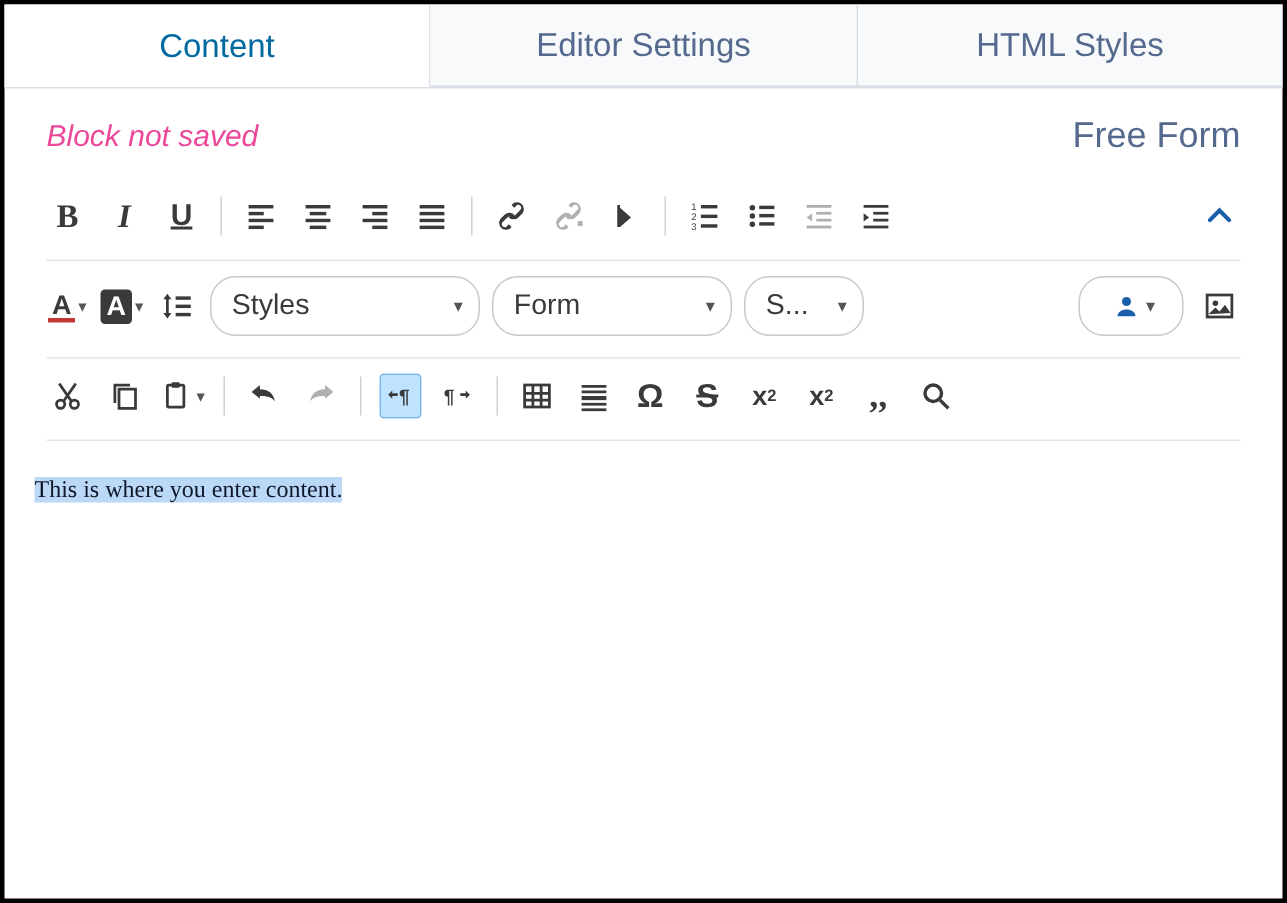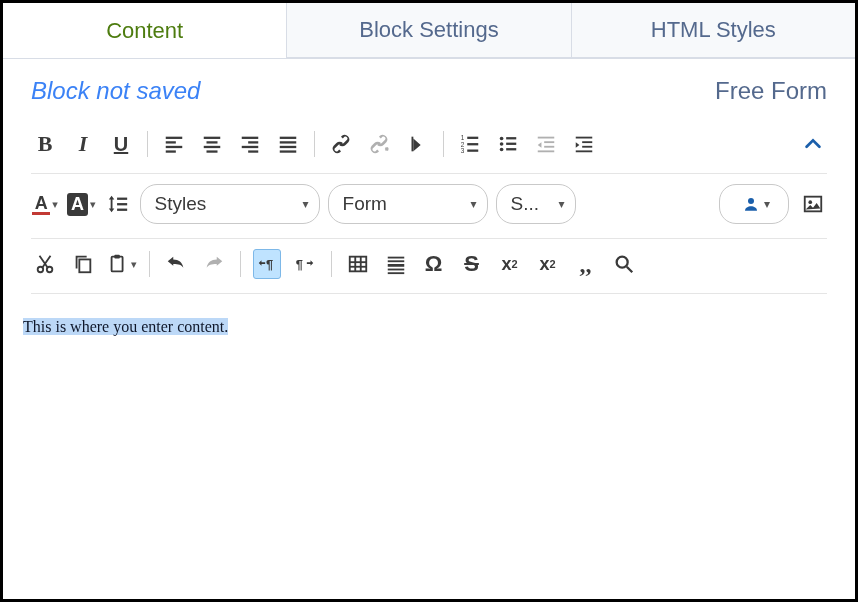--- a/index.html
+++ b/index.html
@@ -1,24 +1,24 @@
 <!DOCTYPE html>
 <html><head>
 <meta charset="utf-8">
 <style>
 * { box-sizing: border-box; margin: 0; padding: 0; }
 body { font-family: -apple-system, "Helvetica Neue", Arial, sans-serif; background: #fff; }
 .frame { width: 858px; height: 602px; border: 3px solid #000; background: #fff; display: flex; flex-direction: column; }
 .tabs { display: flex; height: 56px; border-bottom: 1px solid #d8dde6; }
 .tab { flex: 1; display: flex; align-items: center; justify-content: center; font-size: 22px; color: #54698d; cursor: pointer; background:#fff; }
-.tab.active { color: #4d7c0f; font-weight: 500; border-right: 1px solid #d8dde6; }
+.tab.active { color: #0369a1; font-weight: 500; border-right: 1px solid #d8dde6; }
 .tab.inactive { background: #f7f9fb; border-bottom: 1px solid #d8dde6; }
 .tab.inactive + .tab.inactive { border-left: 1px solid #d8dde6; }
 .statusbar { display: flex; justify-content: space-between; align-items: center; padding: 18px 28px 10px 28px; }
-.status-left { font-style: italic; color: #3b82f6; font-size: 24px; }
+.status-left { font-style: italic; color: #ec4899; font-size: 20px; }
 .status-right { color: #54698d; font-size: 24px; }
 .toolbar { padding: 4px 28px 0 28px; }
 .row { display: flex; align-items: center; gap: 10px; padding: 10px 0 14px 0; border-bottom: 1px solid #e5e5e5; }
 .row:last-of-type { border-bottom: 1px solid #e5e5e5; }
 .btn { display: inline-flex; align-items: center; justify-content: center; min-width: 28px; height: 30px; color: #3a3a3a; cursor: pointer; border-radius: 3px; font-size: 20px; }
 .btn svg { width: 22px; height: 22px; fill: #3a3a3a; }
 .btn.disabled svg { fill: #b0b0b0; }
 .btn.disabled { color: #b0b0b0; cursor: default; }
 .btn.active { background: #bfe3ff; border: 1px solid #7db8e8; }
 .sep { width: 1px; height: 26px; background: #d0d0d0; margin: 0 2px; }
@@ -43,21 +43,21 @@
 .bg-color-btn { background:#3a3a3a; color:#fff; border-radius:3px; padding:1px 4px; display:inline-flex; align-items:center;}
 .quotes { font-family: Georgia, serif; font-size: 24px; font-weight: 700; }
 </style>
 </head>
 <body>
 
 <div class="frame">
 
   <div class="tabs">
     <div class="tab active">Content</div>
-    <div class="tab inactive">Block Settings</div>
+    <div class="tab inactive">Editor Settings</div>
     <div class="tab inactive">HTML Styles</div>
   </div>
 
   <div class="statusbar">
     <div class="status-left">Block not saved</div>
     <div class="status-right">Free Form</div>
   </div>
 
   <div class="toolbar">
 

